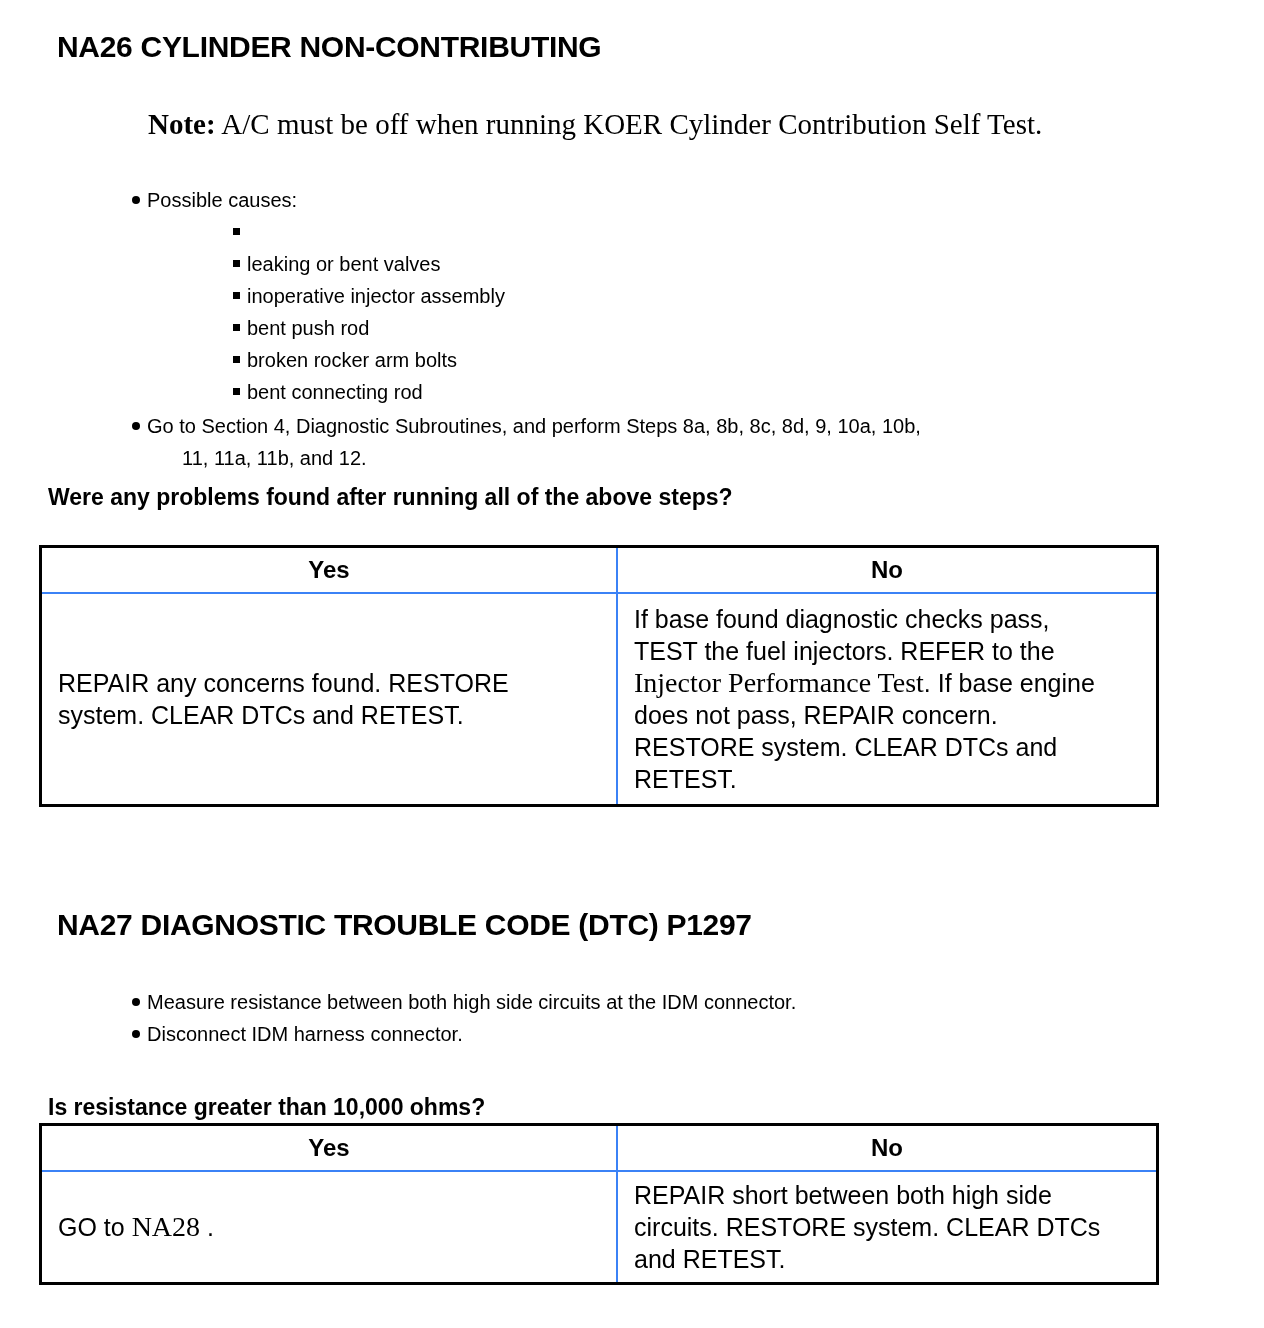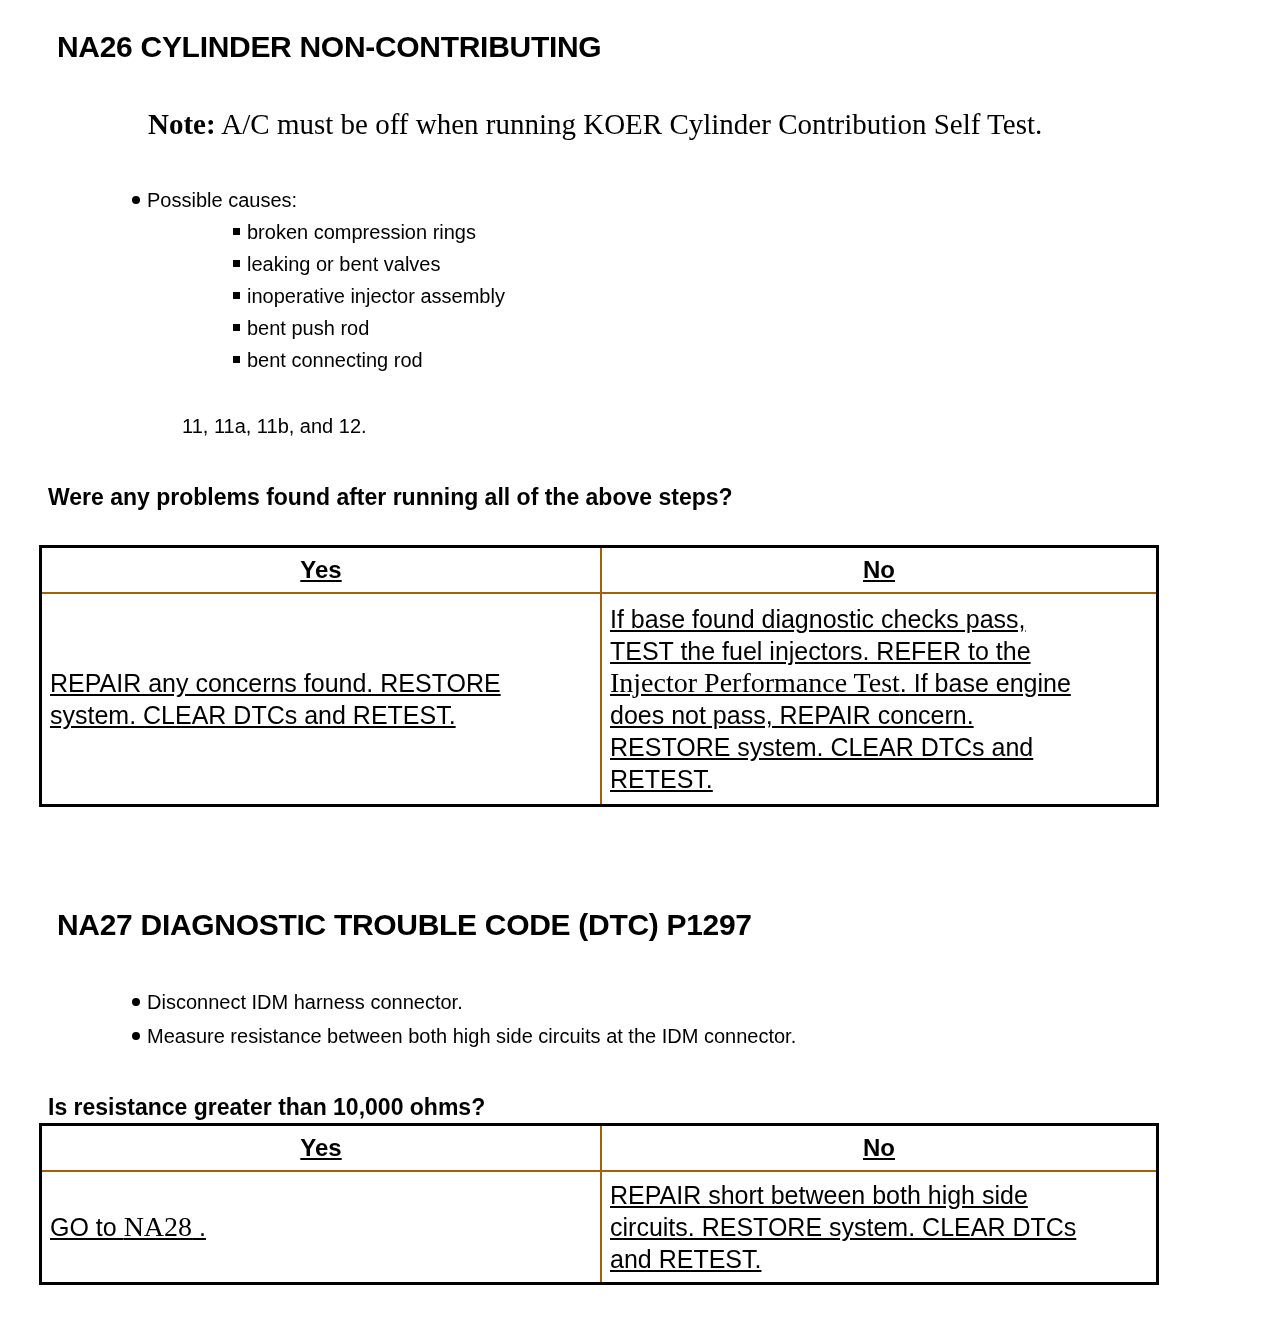--- a/index.html
+++ b/index.html
@@ -6,42 +6,44 @@
   body { width:1264px; height:1328px; position:relative; color:#000; font-family:"Liberation Sans", sans-serif; overflow:hidden; }
   .abs { position:absolute; white-space:nowrap; }
   .h1 { font-weight:bold; font-size:30px; letter-spacing:-0.3px;margin-left:9px; }
   .note { font-family:"Liberation Serif", serif; font-size:29px; }
   .note b { font-weight:bold; }
   .body-text { font-size:20px; line-height:32px; }
   .bullet { display:inline-block; width:8px; height:8px; border-radius:50%; background:#000; margin-right:7px; vertical-align:middle; position:relative; top:-2px; }
   .sq { display:inline-block; width:7px; height:7px; background:#000; margin-right:7px; vertical-align:middle; position:relative; top:-2px; }
   .question { font-weight:bold; font-size:23px; }
   table.dt { position:absolute; border-collapse:collapse; border:3px solid #000; }
-  table.dt th, table.dt td { border:2px solid #a16207; padding:0 8px; font-size:25px; line-height:32px; vertical-align:middle; text-align:left;text-decoration:underline; }
+  table.dt th, table.dt td { border:2px solid #3b82f6; padding:0 16px; font-size:25px; line-height:32px; vertical-align:middle; text-align:left; }
   table.dt th { font-weight:bold; font-size:24px; text-align:center; height:44px; }
   .serif { font-family:"Liberation Serif", serif; font-size:28px;text-align:right; }
 </style>
 </head>
 <body>
 
 <div class="abs h1" style="left:48px;top:30px;">NA26 CYLINDER NON-CONTRIBUTING</div>
 
 <div class="abs note" style="left:148px;top:108px;"><b>Note:</b><span> A/C must be off when running KOER Cylinder Contribution Self Test.</span></div>
 
 <div class="abs body-text" style="left:132px;top:184px;"><span class="bullet"></span><span>Possible causes:</span></div>
 
 <div class="abs body-text" style="left:233px;top:216px;">
-  <div><span class="sq"></span><span>broken compression rings</span></div>
+  <div><span class="sq"></span></div>
   <div><span class="sq"></span><span>leaking or bent valves</span></div>
   <div><span class="sq"></span><span>inoperative injector assembly</span></div>
   <div><span class="sq"></span><span>bent push rod</span></div>
+  <div><span class="sq"></span><span>broken rocker arm bolts</span></div>
   <div><span class="sq"></span><span>bent connecting rod</span></div>
 </div>
 
 <div class="abs body-text" style="left:132px;top:410px;">
+  <div><span class="bullet"></span><span>Go to Section 4, Diagnostic Subroutines, and perform Steps 8a, 8b, 8c, 8d, 9, 10a, 10b,</span></div>
   <div style="padding-left:50px;">11, 11a, 11b, and 12.</div>
 </div>
 
 <div class="abs question" style="left:48px;top:484px;">Were any problems found after running all of the above steps?</div>
 
 <table class="dt" style="left:39px;top:545px;width:1120px;">
   <tbody>
       <tr>
     <th style="width:542px;">Yes</th>
     <th>No</th>
@@ -59,22 +61,22 @@
       <div>RESTORE system. CLEAR DTCs and</div>
       <div>RETEST.</div>
     </td>
   </tr>
 </tbody>
   </table>
 
 <div class="abs h1" style="left:48px;top:908px;">NA27 DIAGNOSTIC TROUBLE CODE (DTC) P1297</div>
 
 <div class="abs body-text" style="left:132px;top:986px;">
+  <div><span class="bullet"></span><span>Measure resistance between both high side circuits at the IDM connector.</span></div>
   <div style="margin-bottom:2px;"><span class="bullet"></span><span>Disconnect IDM harness connector.</span></div>
-  <div><span class="bullet"></span><span>Measure resistance between both high side circuits at the IDM connector.</span></div>
 </div>
 
 <div class="abs question" style="left:48px;top:1094px;">Is resistance greater than 10,000 ohms?</div>
 
 <table class="dt" style="left:39px;top:1123px;width:1120px;">
   <tbody>
       <tr>
     <th style="width:542px;">Yes</th>
     <th>No</th>
   </tr>

